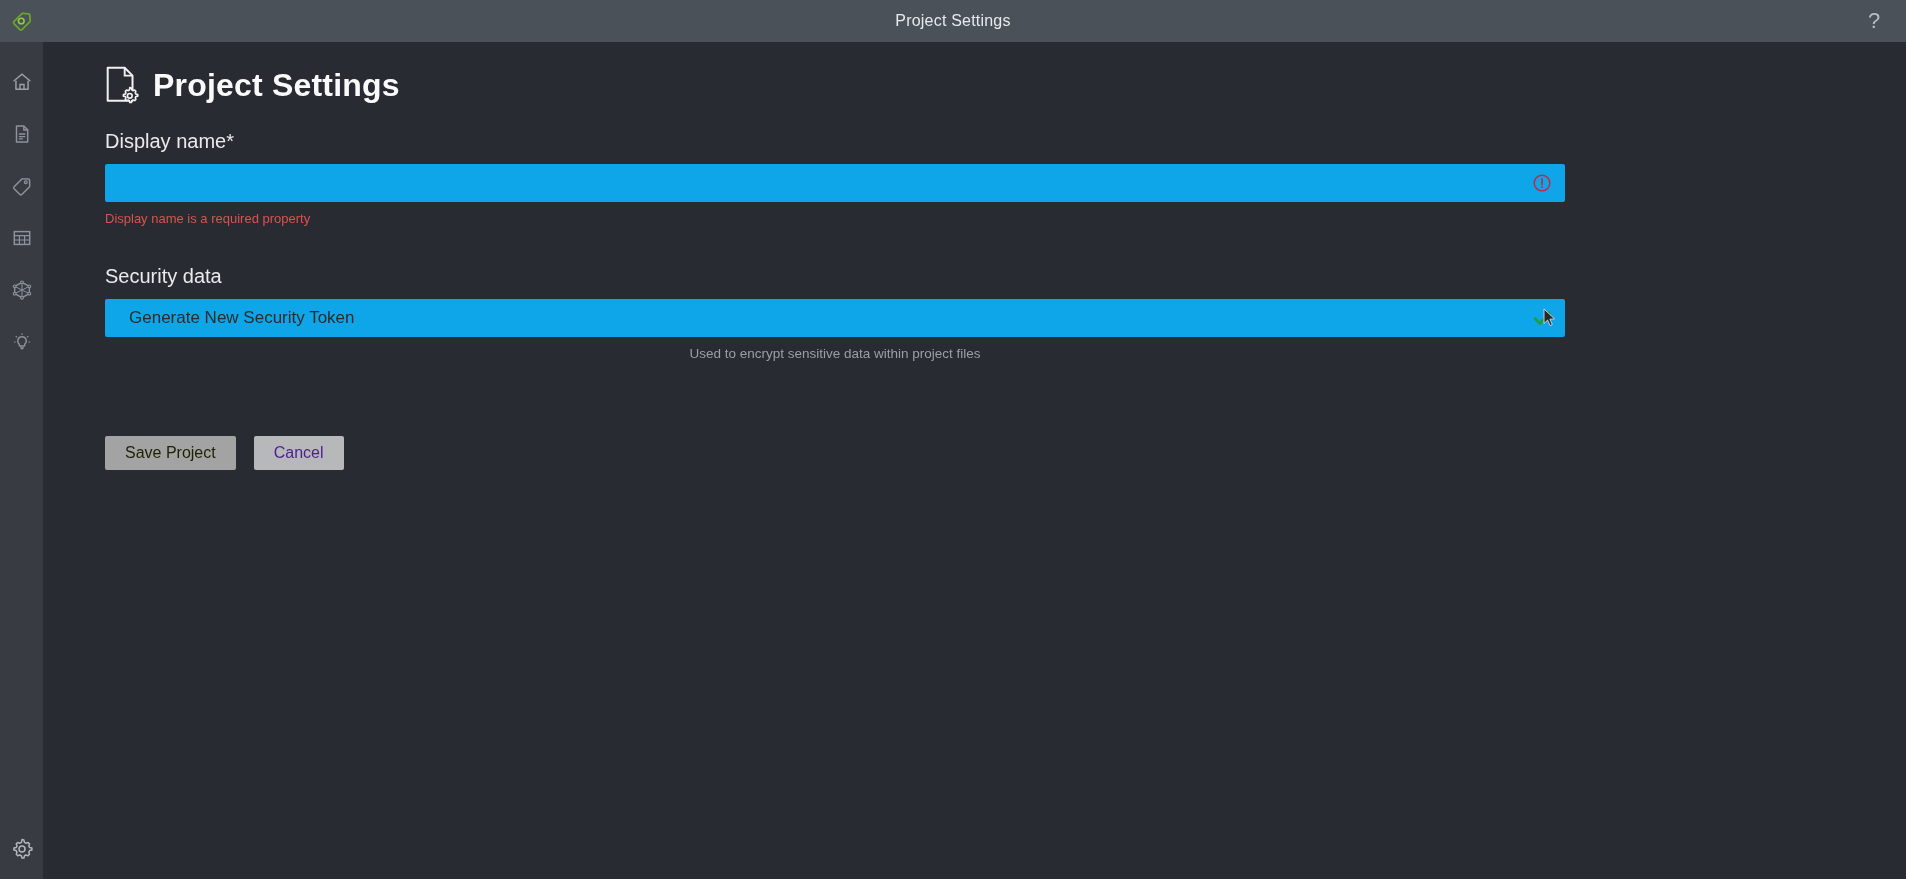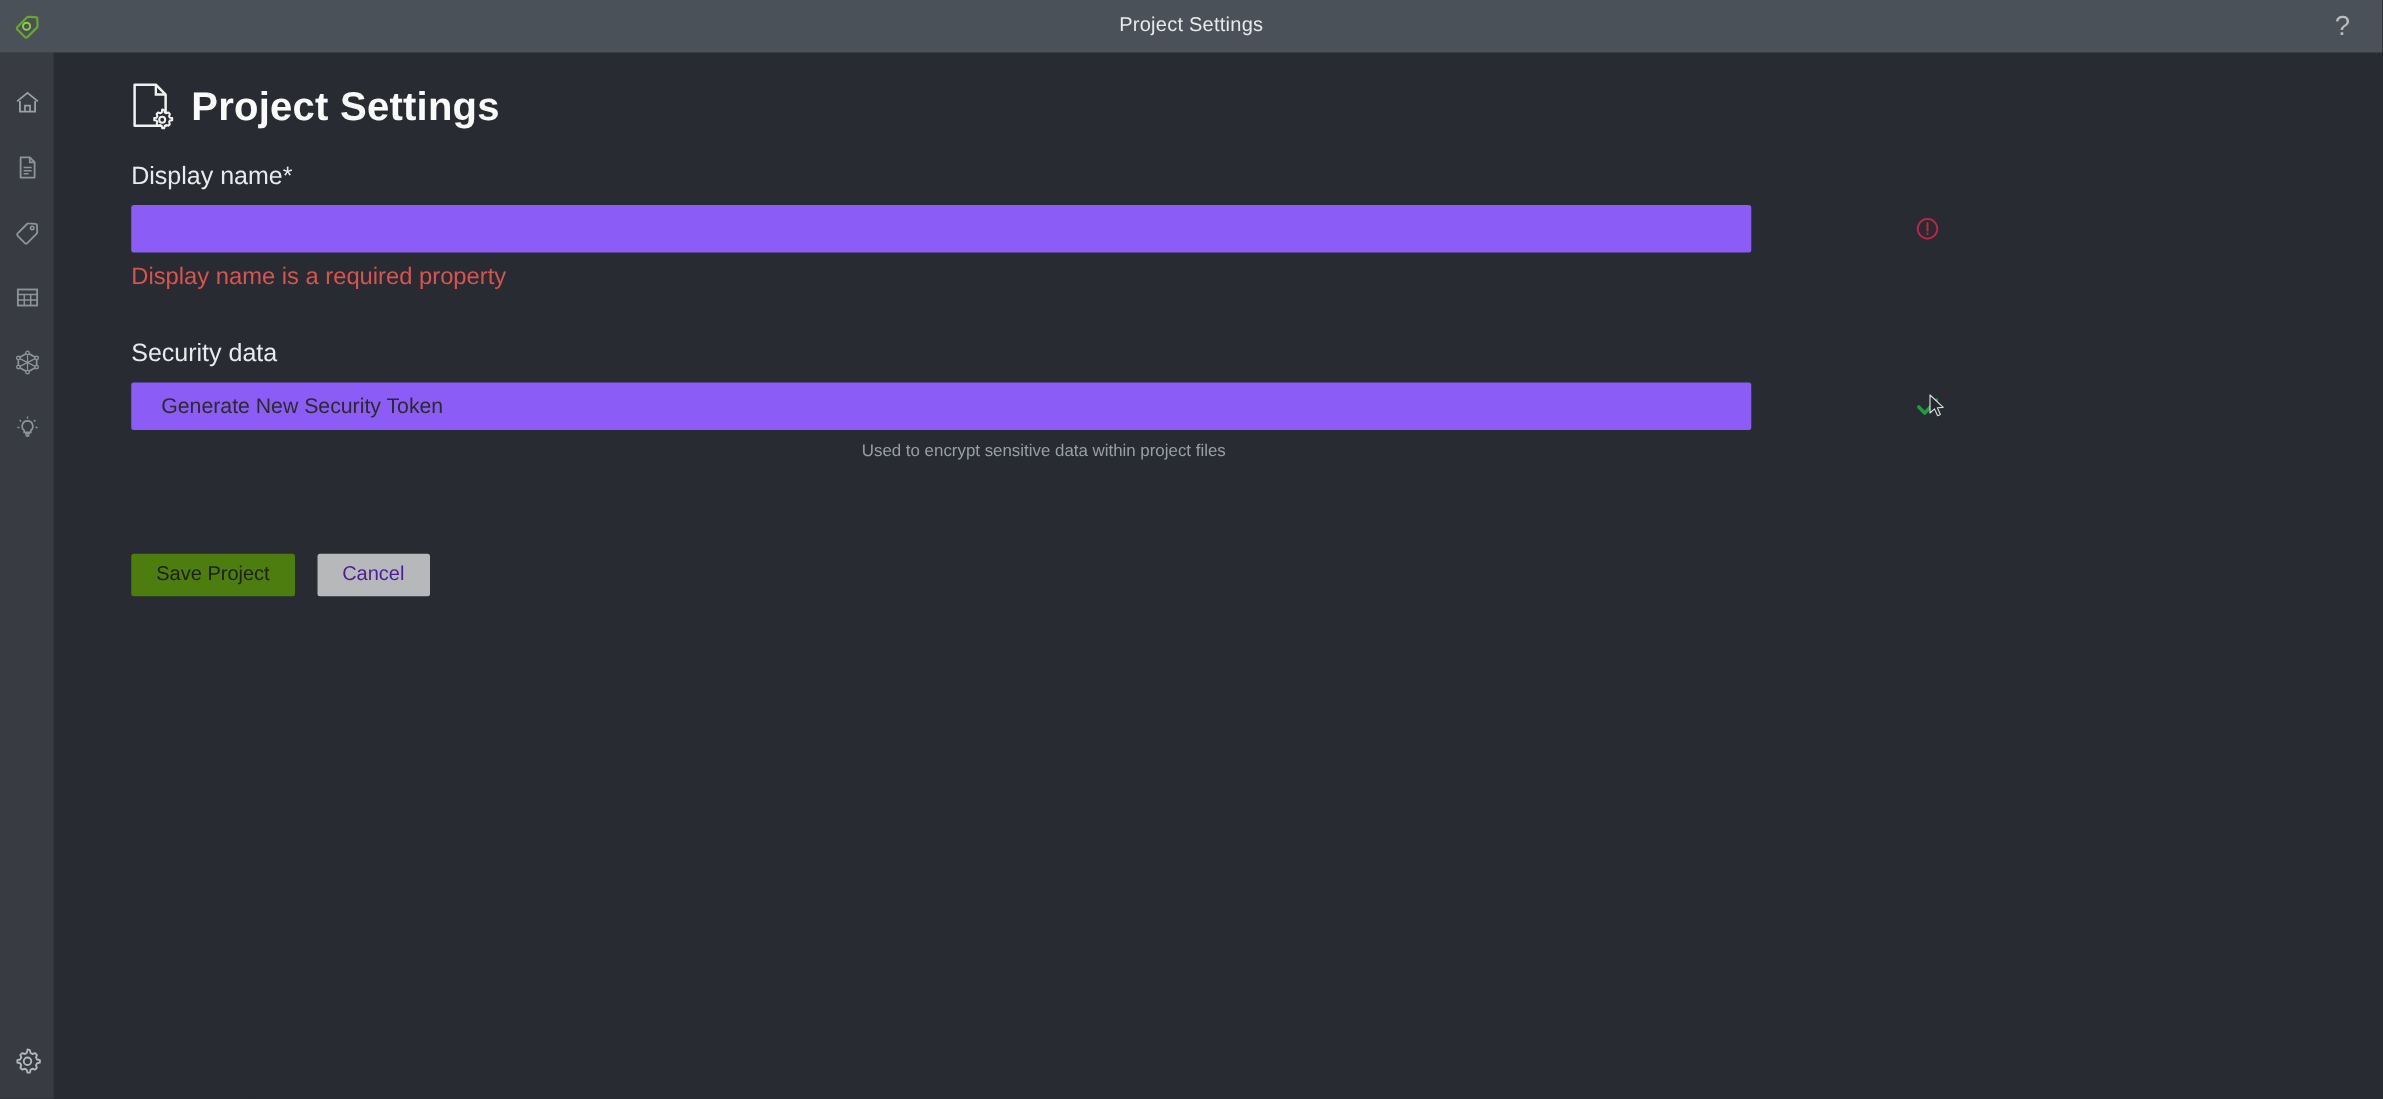--- a/index.html
+++ b/index.html
@@ -56,52 +56,52 @@
   .page-title {
     font-size: 32px; color: #fafafa; font-weight: bold; letter-spacing: .2px;
   }
 
   .field { width: 1460px; margin-bottom: 6px; }
   .field-label {
     font-size: 20px; color: #e9eaeb; margin-bottom: 11px; display: block;
   }
   .input-wrap { position: relative; width: 1460px; }
   .text-input {
-    width: 1296px; height: 38px; border: none; border-radius: 2px;
-    background: #8b5cf6; color: #2b2b2b; font-size: 17px;
+    width: 1460px; height: 38px; border: none; border-radius: 2px;
+    background: #0ea5e9; color: #2b2b2b; font-size: 17px;
     padding: 0 40px 0 14px; outline: none;
     font-family: "Liberation Sans", sans-serif;
   }
   .text-input::placeholder { color: #5d6166; }
   .status-icon {
     position: absolute; right: 12px; top: 50%; transform: translateY(-50%);
     width: 22px; height: 22px; display: flex; align-items: center; justify-content: center;
   }
-  .error-text { font-size: 19px; color: #d9534f; margin-top: 9px; }
+  .error-text { font-size: 13px; color: #d9534f; margin-top: 9px; }
   .help-text  { font-size: 13.5px; color: #9a9fa5; margin-top: 9px; text-align: center; }
 
   .desc-wrap { position: relative; width: 1460px; }
   .desc-area {
     width: 1460px; height: 65px; border: none; border-radius: 2px;
     background: #ffffff; resize: none; outline: none;
     font-size: 16px; color: #2b2b2b; padding: 8px 44px 8px 14px;
     font-family: "Liberation Sans", sans-serif;
   }
   .resize-grip {
     position: absolute; right: 3px; bottom: 3px; width: 12px; height: 12px;
     pointer-events: none;
   }
 
   .gap-block { height: 33px; }
   .btn-row { display: flex; gap: 18px; margin-top: 36px; }
   .btn {
     border: none; font-size: 16px; cursor: pointer; border-radius: 2px;
     font-family: "Liberation Sans", sans-serif; height: 34px; padding: 0 20px;
   }
-  .btn-save { background: #4d7c0f; color: #1c2204; min-width: 124px; }
+  .btn-save { background: #a3a3a3; color: #1c2204; min-width: 124px; }
   .btn-cancel { background: #b6b8ba; color: #4c1d95; min-width: 86px; }
 
   
   .cursor-arrow { position: absolute; pointer-events: none; }
 </style>
 </head>
 <body>
 
 <div class="app">
 

